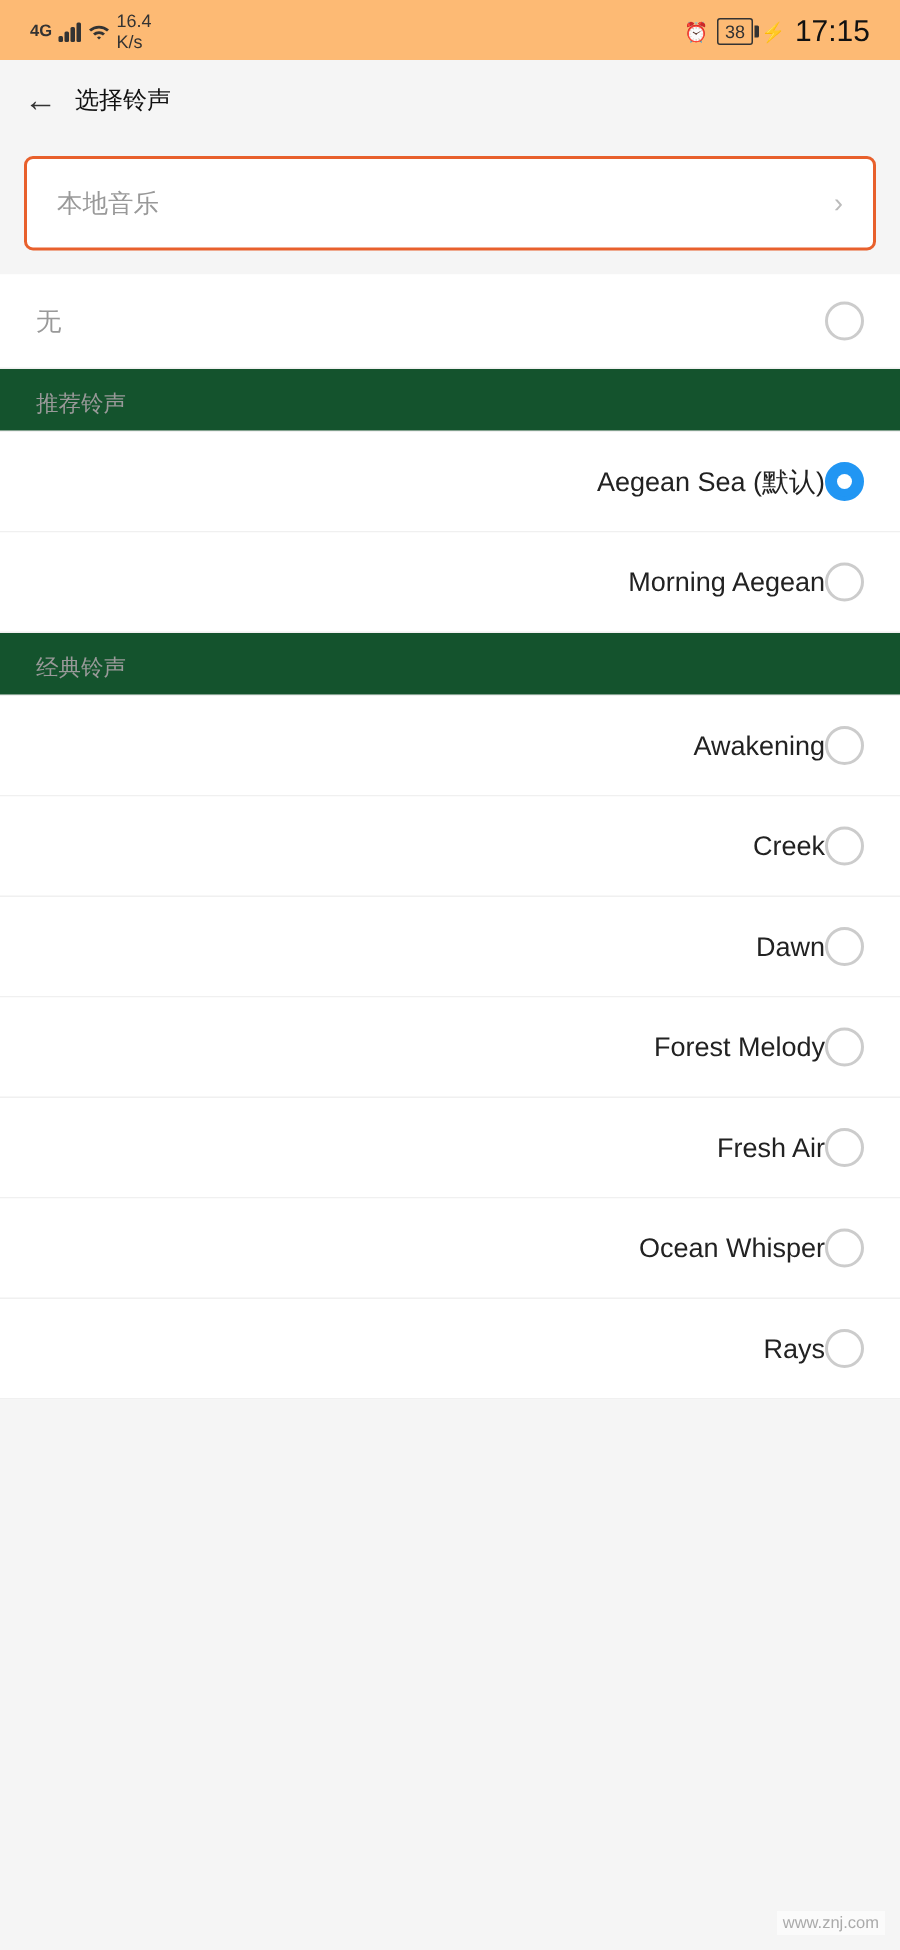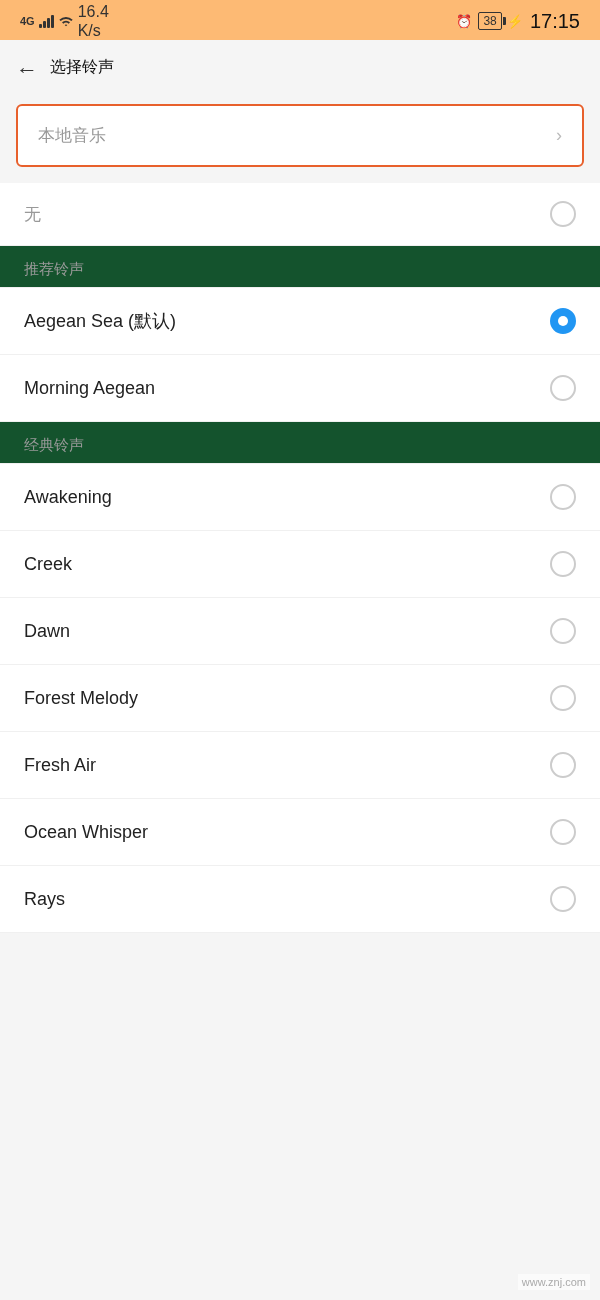--- a/index.html
+++ b/index.html
@@ -123,21 +123,21 @@
 
     .section-title {
       font-size: 15px;
       color: #999;
     }
 
     
     .ringtone-row {
       display: flex;
       align-items: center;
-      justify-content: space-between;
+      justify-content: flex-end;
       padding: 20px 24px;
       background: #fff;
       border-bottom: 1px solid #f0f0f0;
     }
 
     .ringtone-name {
       font-size: 18px;
       color: #222;
     }
 
@@ -200,21 +200,21 @@
       <div class="signal-bar" style="height:4px;"></div>
       <div class="signal-bar" style="height:7px;"></div>
       <div class="signal-bar" style="height:10px;"></div>
       <div class="signal-bar" style="height:13px;"></div>
     </div>
     <svg width="16" height="14" viewBox="0 0 24 20" fill="#333">
       <path d="M12 18l2-2a3 3 0 00-4 0l2 2z"></path>
       <path d="M6 12l2 2a6 6 0 018 0l2-2a9 9 0 00-12 0z"></path>
       <path d="M2 8l2 2a12 12 0 0116 0l2-2A15 15 0 002 8z"></path>
     </svg>
-    <span style="font-size:16px;line-height:1.2;">16.4<br>K/s</span>
+    <span style="font-size:12px;line-height:1.2;">16.4<br>K/s</span>
   </div>
   <div class="status-right">
     <span style="font-size:13px;">⏰</span>
     <span style="font-size:12px;border:1.5px solid #333;padding:1px 4px;border-radius:2px;position:relative;text-align:right;">
       38
       <span style="position:absolute;right:-5px;top:50%;transform:translateY(-50%);width:3px;height:8px;background:#333;border-radius:0 1px 1px 0;"></span>
     </span>
     <span style="font-size:13px;">⚡</span>
     <span class="status-time">17:15</span>
   </div>

